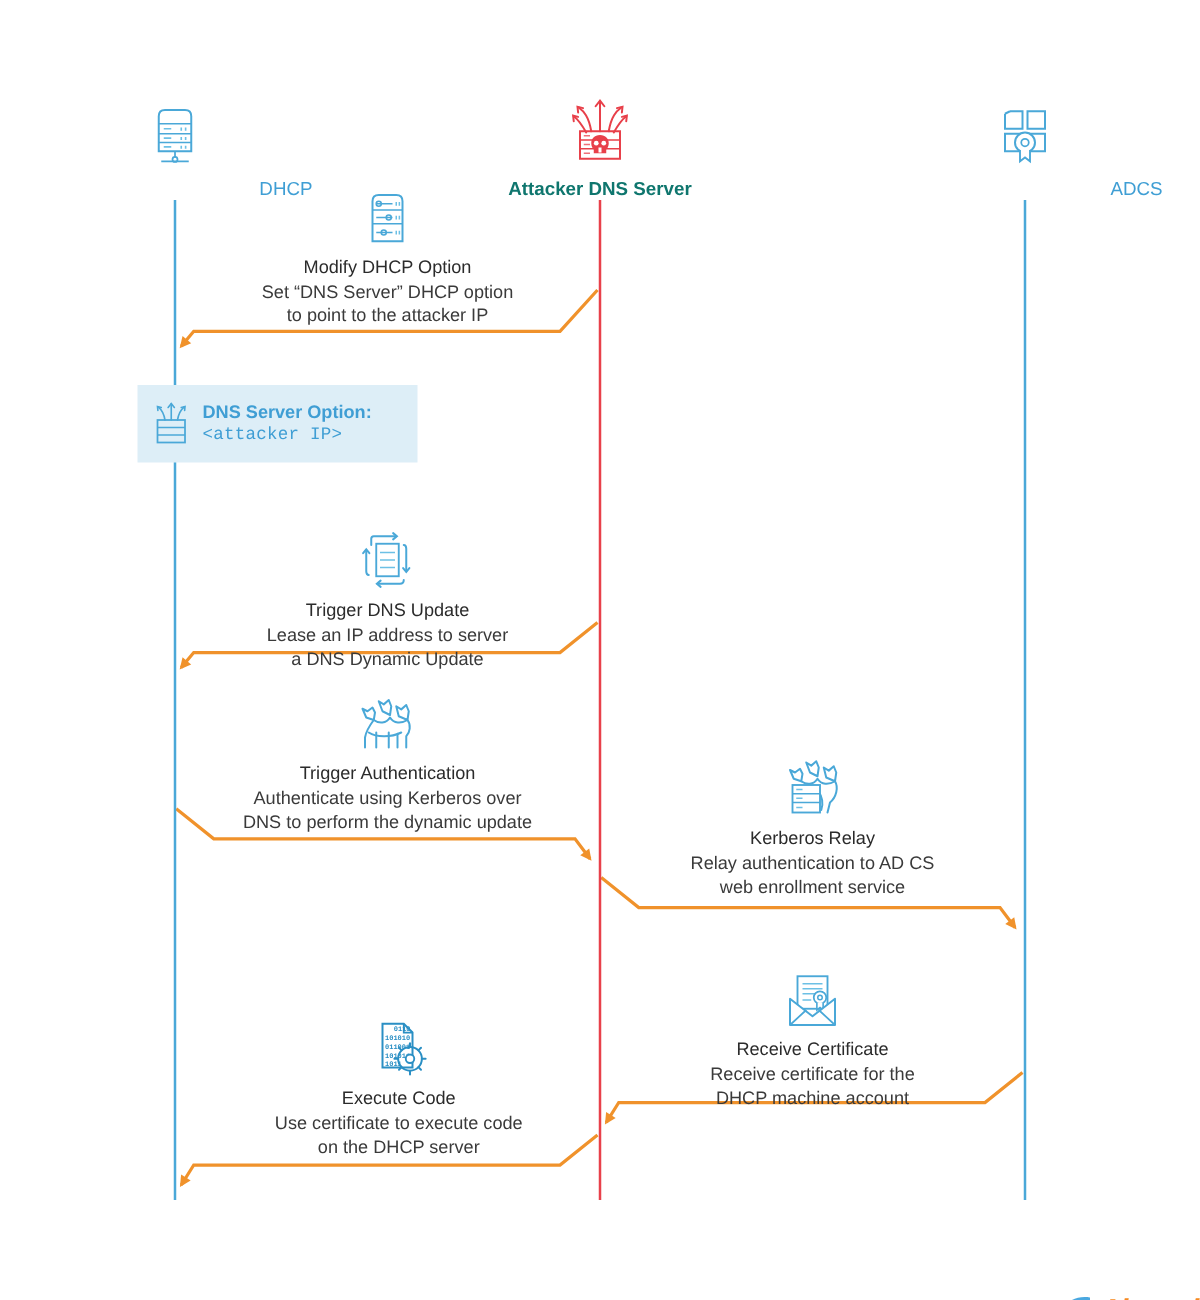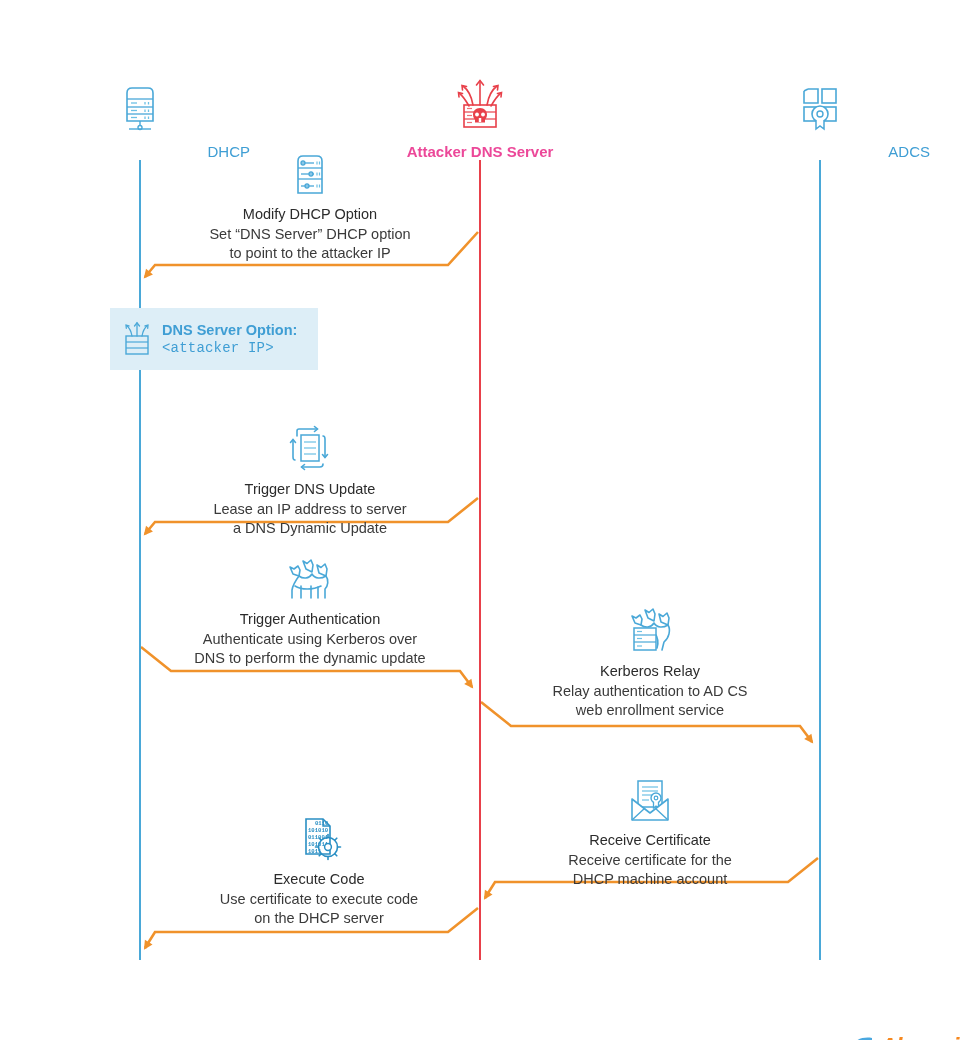--- a/index.html
+++ b/index.html
@@ -47,21 +47,21 @@
   .actor .actor-label {
     margin-top: 10px;
     font-size: 15px;
     font-weight: 400;
   }
   .actor.dhcp   { left: 30px;  top: 75px; }
   .actor.attacker { left: 370px; top: 75px; }
   .actor.adcs   { left: 710px; top: 75px; }
   .actor.dhcp .actor-label,
   .actor.adcs .actor-label { color: #3f9ed4; text-align: right; }
-  .actor.attacker .actor-label { color: #ec4899; font-weight: 700; font-size: 15px; }
+  .actor.attacker .actor-label { color: #0f766e; font-weight: 700; font-size: 15px; }
 
   
   .step {
     position: absolute;
     text-align: center;
   }
   .step .step-icon {
     height: 56px;
     display: flex;
     align-items: flex-end;
@@ -80,21 +80,21 @@
     color: #3a3a3a;
     line-height: 1.35;
     white-space: pre-line;
   }
 
   
   .callout {
     position: absolute;
     left: 110px;
     top: 308px;
-    width: 208px;
+    width: 224px;
     background: #ddeef7;
     display: flex;
     align-items: center;
     padding: 12px 10px;
     box-sizing: border-box;
   }
   .callout .co-icon {
     flex: 0 0 auto;
     margin-right: 8px;
     display: flex;

